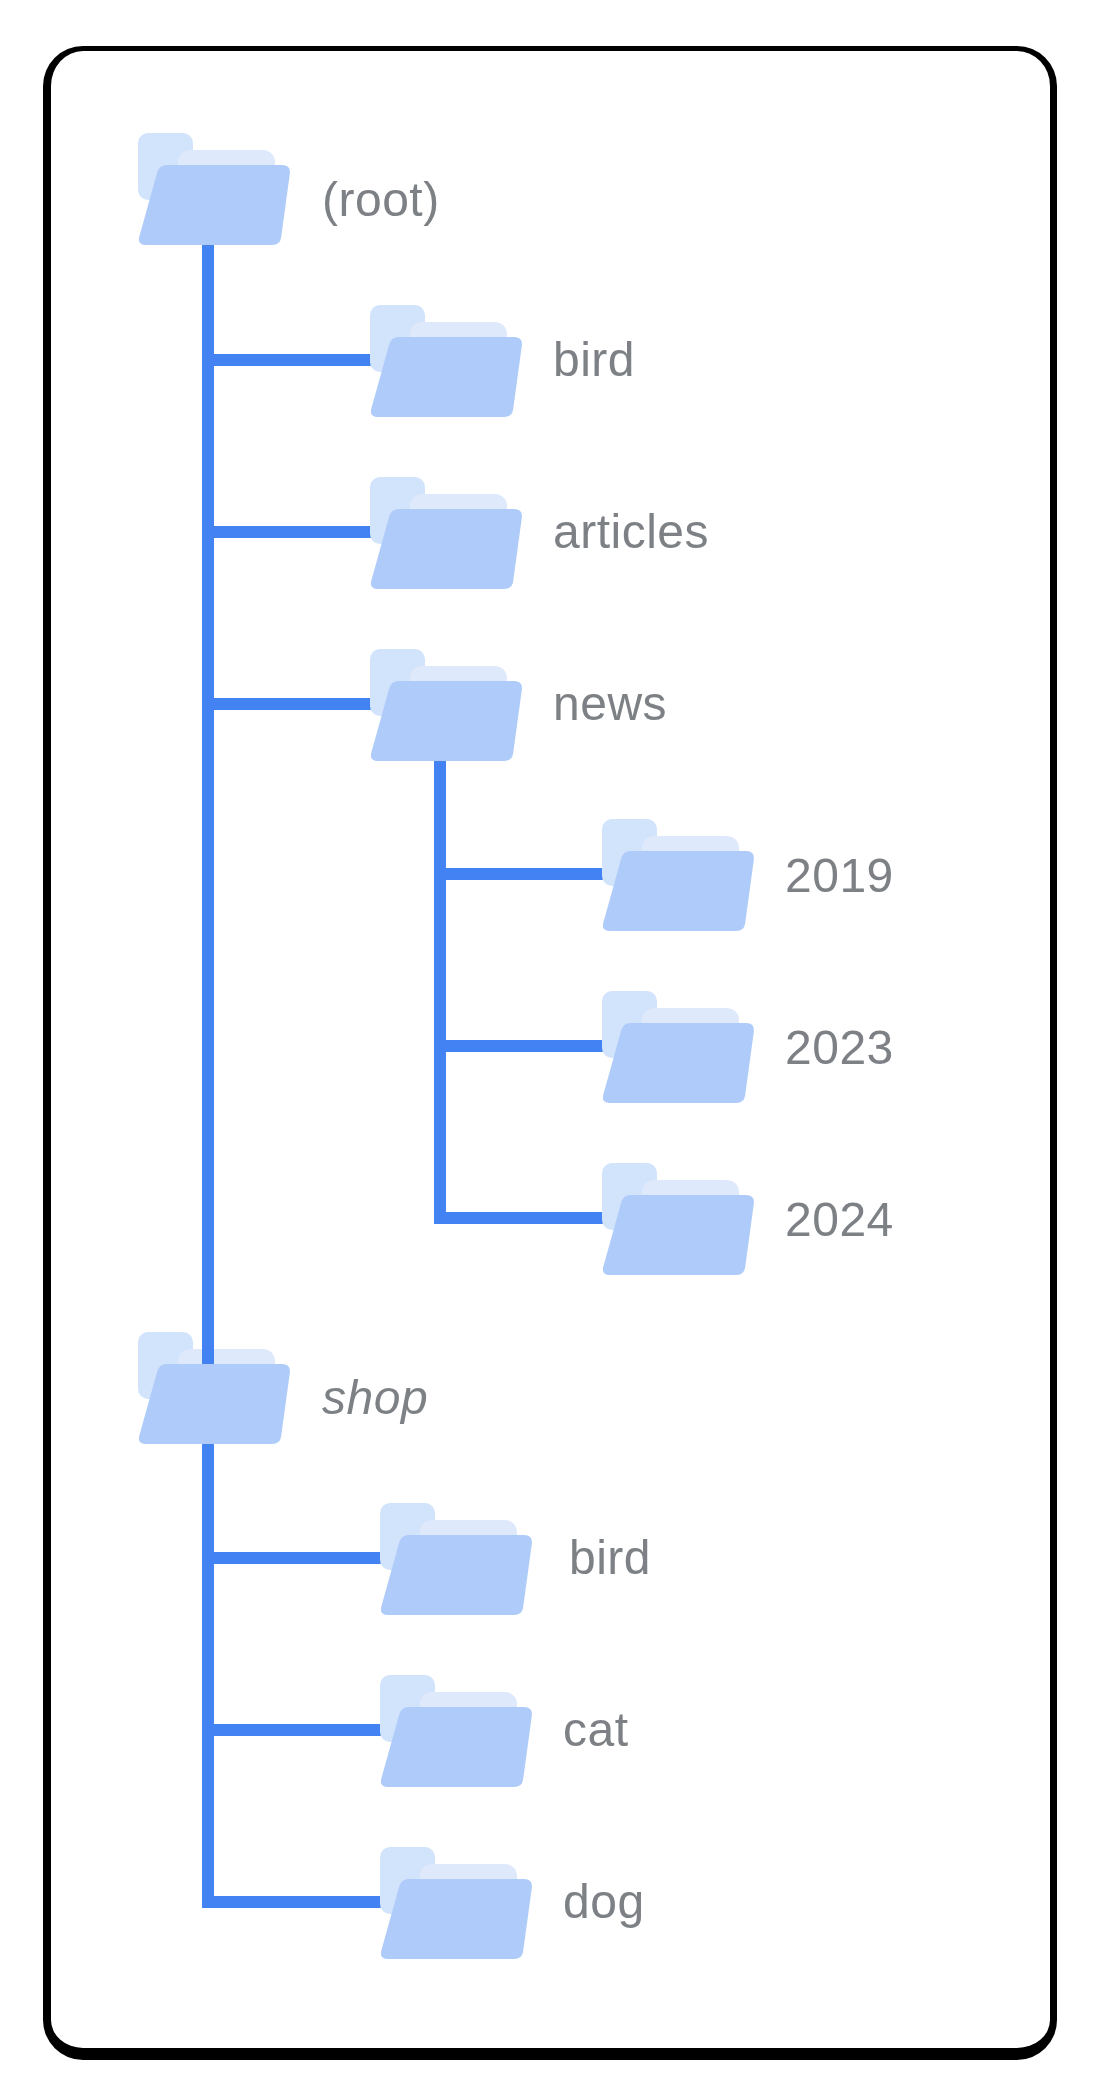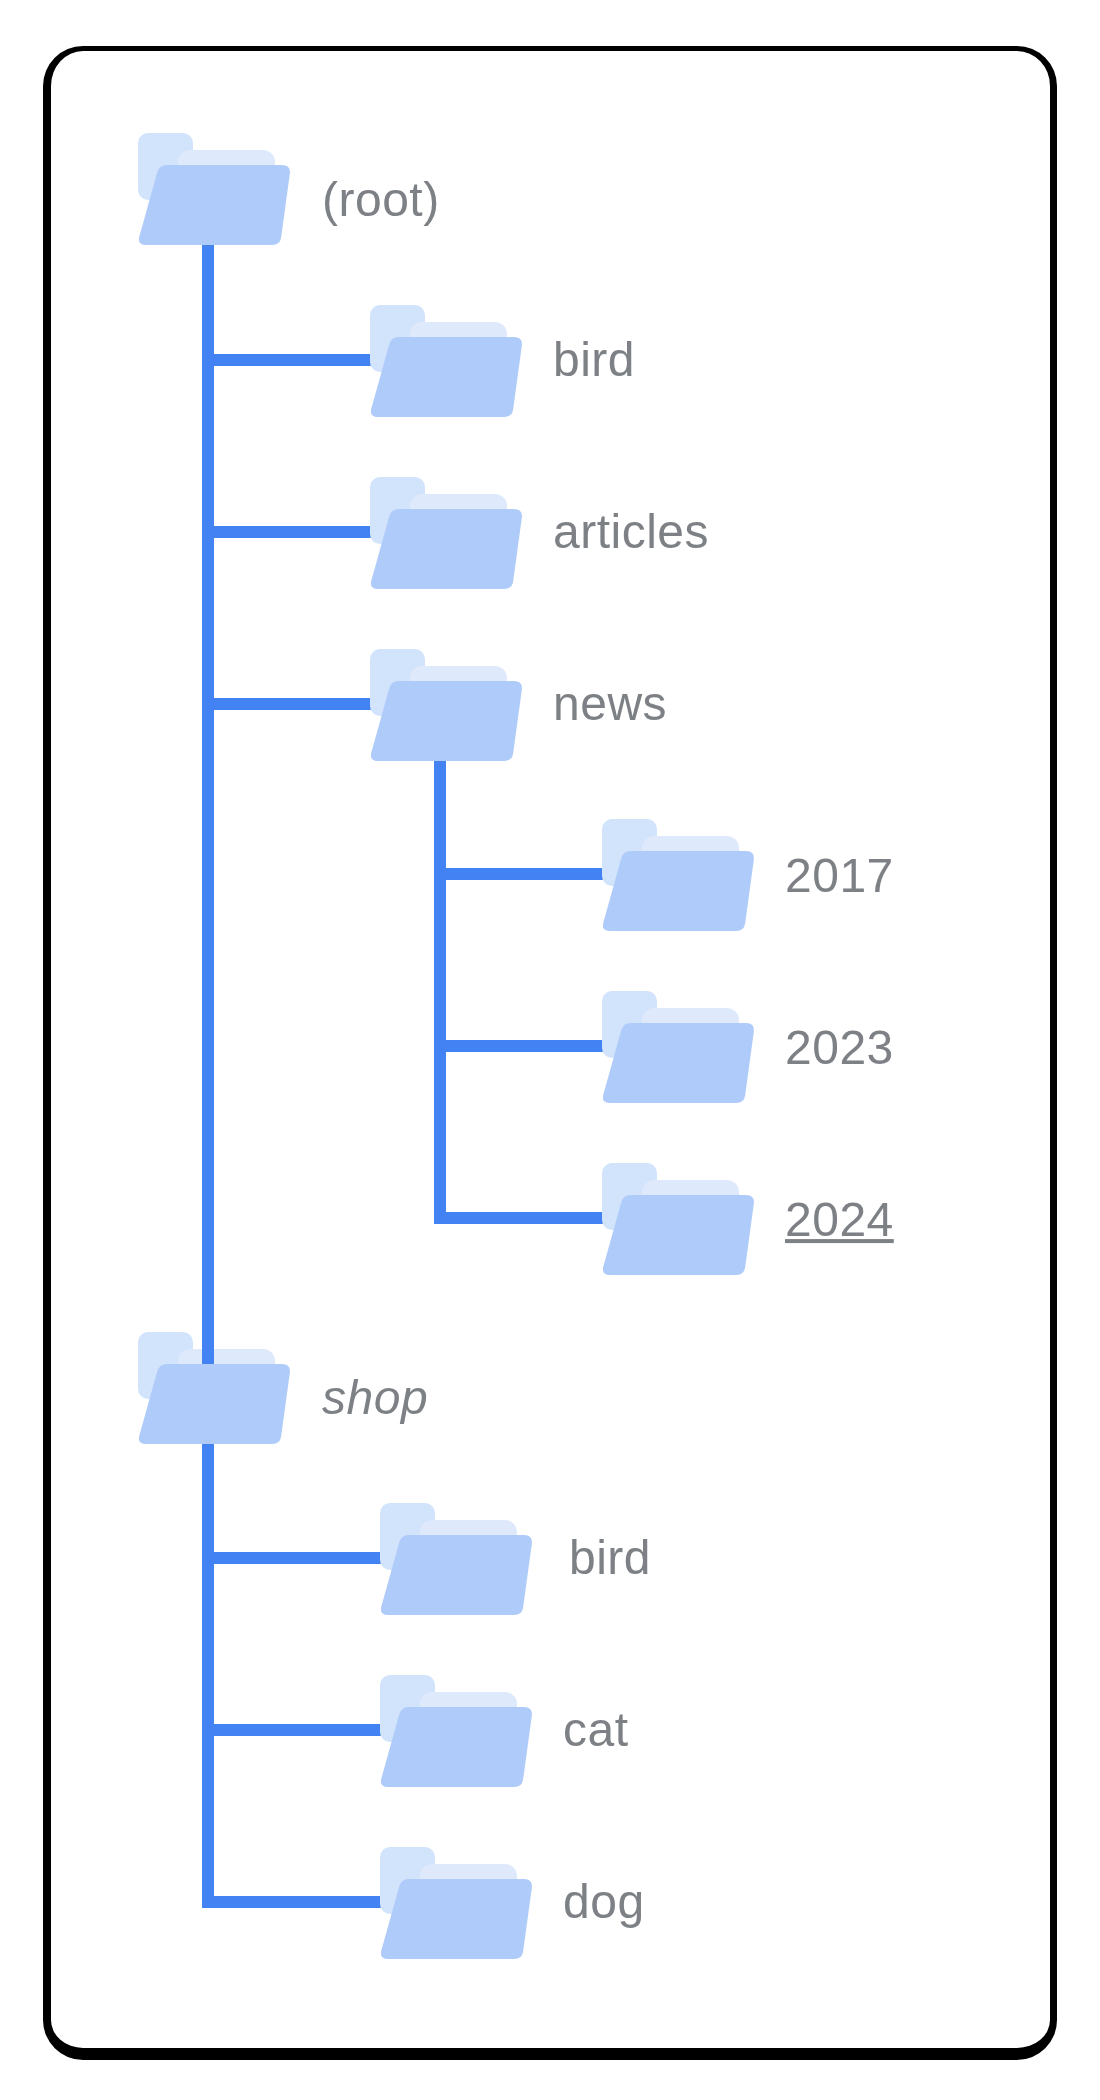--- a/index.html
+++ b/index.html
@@ -136,21 +136,21 @@
     <g>
       <use href="#folder-back" x="380" y="1847"></use>
         <use href="#folder-front" x="380" y="1847"></use>
     </g>
   </svg>
 
   <div class="node-label" style="left:322px; top:202px;">(root)</div>
   <div class="node-label" style="left:553px; top:362px;">bird</div>
   <div class="node-label" style="left:553px; top:534px;">articles</div>
   <div class="node-label" style="left:553px; top:706px;">news</div>
-  <div class="node-label" style="left:785px; top:878px;">2017</div>
+  <div class="node-label" style="left:785px; top:878px;">2019</div>
   <div class="node-label" style="left:785px; top:1050px;">2023</div>
-  <div class="node-label" style="left:785px; top:1222px;text-decoration:underline;">2024</div>
+  <div class="node-label" style="left:785px; top:1222px;">2024</div>
   <div class="node-label" style="left:322px; top:1400px;font-style:italic;">shop</div>
   <div class="node-label" style="left:569px; top:1560px;">bird</div>
   <div class="node-label" style="left:563px; top:1732px;text-align:right;">cat</div>
   <div class="node-label" style="left:563px; top:1904px;">dog</div>
 
 </div>
 
 </body></html>

